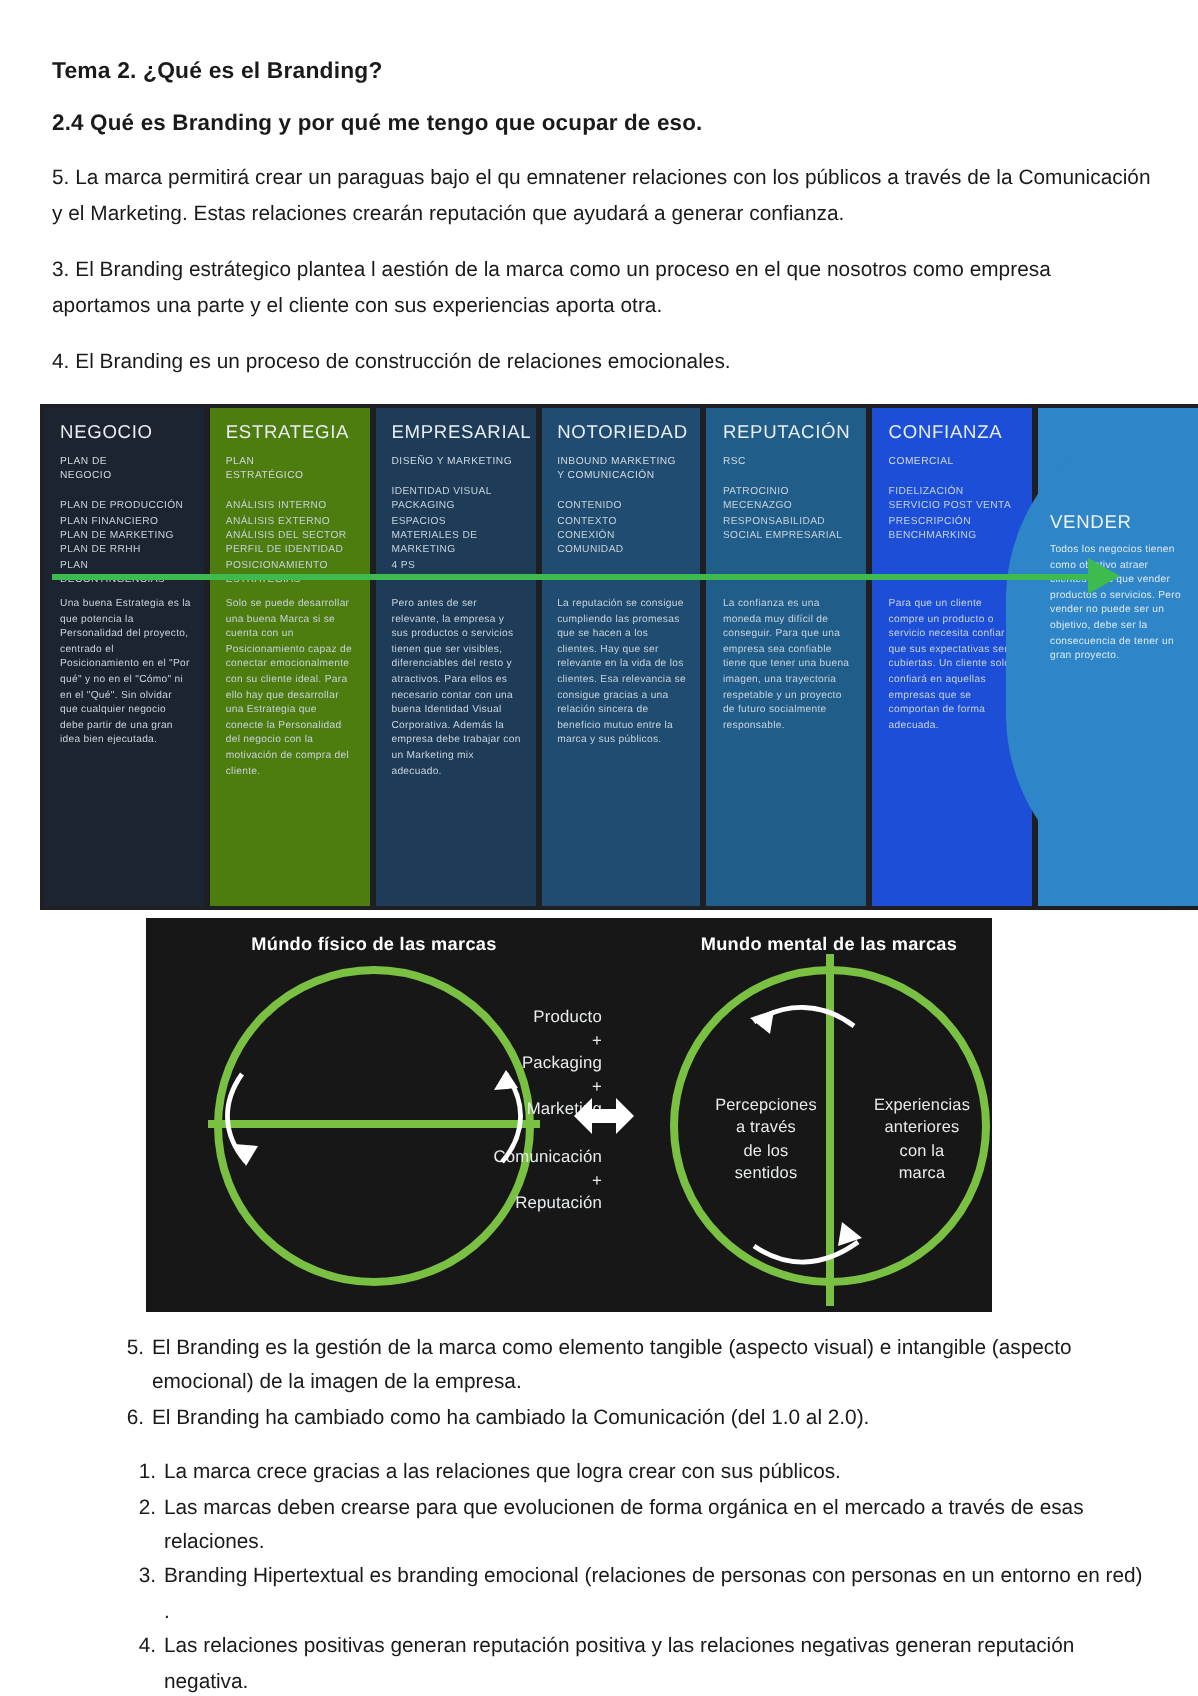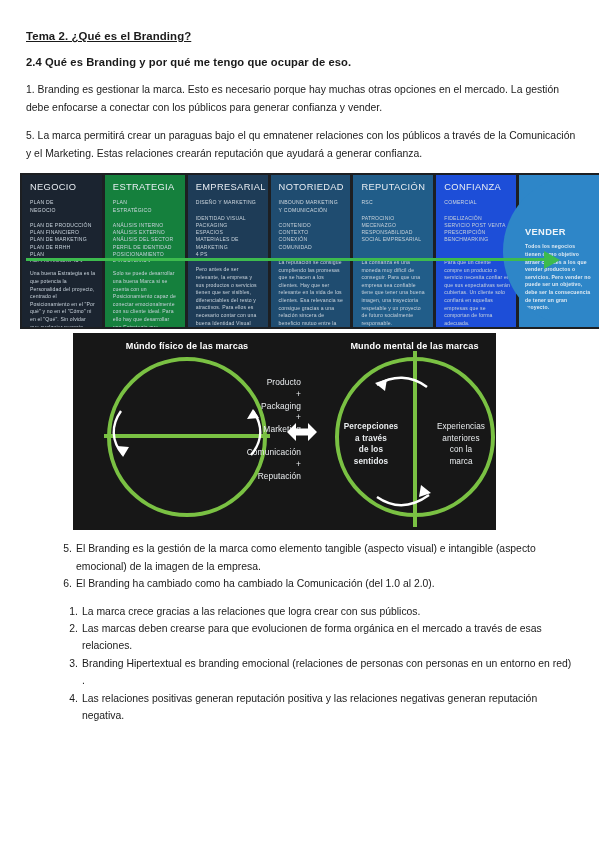--- a/index.html
+++ b/index.html
@@ -12,37 +12,37 @@
   }
   .page{
     position:relative;
     width:599px;height:848px;
     box-sizing:border-box;
     padding:30px 22px 0 24px;
   }
 
   
   .doc-title{
-    font-size:11.4px;font-weight:bold;text-decoration:underline;
+    font-size:11.4px;font-weight:bold;
     letter-spacing:.1px;margin:0 0 14px 2px;
   }
   .h2{
     font-size:11.2px;font-weight:bold;margin:0 0 13px 2px;letter-spacing:.1px;
   }
   .para{
     font-size:10.4px;line-height:17.6px;margin:0 0 11px 2px;
     letter-spacing:.02px;
   }
   .para:last-child{margin-bottom:0;}
 
   
   .banner1{
     position:relative;
     margin:4px 0 0 -4px;
-    width:579px;height:156px;
+    width:579px;height:253px;
     background:#1d1f22;
     overflow:hidden;
   }
   .cols{
     position:absolute;inset:0;
     display:flex;
     padding:2px 0 2px 2px;
     box-sizing:border-box;
   }
   .col{
@@ -79,40 +79,39 @@
     font-size:5.1px;letter-spacing:.2px;line-height:7.3px;
     color:#c6d1da;text-transform:uppercase;
   }
   .col .body{
     font-size:5.1px;letter-spacing:.15px;line-height:7.6px;
     color:#c9d3dc;
   }
 
   
   .c0 .col-top,.c0 .col-bot{background:#1b2430;}
-  .c1 .col-top,.c1 .col-bot{background:#15803d;}
+  .c1 .col-top,.c1 .col-bot{background:#4d7c0f;}
   .c2 .col-top,.c2 .col-bot{background:#1e3c57;}
   .c3 .col-top,.c3 .col-bot{background:#1f4c70;}
   .c4 .col-top,.c4 .col-bot{background:#215d89;}
   .c5 .col-top,.c5 .col-bot{background:#1d4ed8;}
   .c6 .col-top,.c6 .col-bot{background:#2e86c8;}
   .c6{margin-right:0;}
 
   .col-top::after{
     content:"";position:absolute;left:0;right:0;bottom:0;height:1px;
   }
 
   
   .cap{
     position:absolute;top:2px;right:0;bottom:2px;width:96px;
     background:#2e86c8;
     border-top-left-radius:96px 96px;
     border-bottom-left-radius:96px 96px;
     overflow:hidden;
-    font-weight:bold;
   }
   .cap .capinner{
     position:absolute;left:22px;top:52px;right:8px;
   }
   .cap .head{
     font-size:9.3px;letter-spacing:.35px;color:#eef4f9;margin-bottom:6px;
   }
   .cap .body{
     font-size:5.1px;letter-spacing:.15px;line-height:7.6px;color:#dfeaf3;
   }
@@ -167,21 +166,21 @@
   .clabel{
     position:absolute;left:0;right:0;text-align:right;
     color:#e9ecee;font-size:8.4px;line-height:11.6px;letter-spacing:.1px;
   }
   .lb-top{top:44px;}
   .lb-bot{top:114px;margin-left:28px;}
   .rlabel{
     position:absolute;color:#e9ecee;font-size:8.2px;line-height:11.4px;
     text-align:center;letter-spacing:.1px;top:88px;width:84px;
   }
-  .rl-left{left:28px;font-weight:bold;}
+  .rl-left{left:40px;}
   .rl-right{left:118px;}
 
   .dbl-arrow{
     position:absolute;left:214px;top:88px;width:30px;height:22px;
   }
 
   
   .olist{
     margin:10px 0 0 0;padding:0;list-style:none;
   }
@@ -202,22 +201,23 @@
 </style>
 </head>
 <body>
 
 <div class="page">
 
   <div class="doc-title">Tema 2. ¿Qué es el Branding?</div>
 
   <div class="h2">2.4 Qué es Branding y por qué me tengo que ocupar de eso.</div>
 
-  <p class="para">1. Branding es gestionar la marca. Esto es necesario porque hay muchas otras opciones en el mercado. La gestión debe enfocarse a conectar con los públicos para generar confianza y vender.</p>
   <p class="para">5. La marca permitirá crear un paraguas bajo el qu emnatener relaciones con los públicos a través de la Comunicación y el Marketing. Estas relaciones crearán reputación que ayudará a generar confianza.</p>
+  <p class="para">3. El Branding estrátegico plantea l aestión de la marca como un proceso en el que nosotros como empresa aportamos una parte y el cliente con sus experiencias aporta otra.</p>
+  <p class="para">4. El Branding es un proceso de construcción de relaciones emocionales.</p>
 
   <div class="banner1">
     <div class="cols">
 
       <div class="col c0">
         <div class="col-top">
           <div class="head">NEGOCIO</div>
           <div class="sub" style="white-space:pre-line">PLAN DE
 NEGOCIO</div>
           <div class="bullets" style="white-space:pre-line">PLAN DE PRODUCCIÓN

